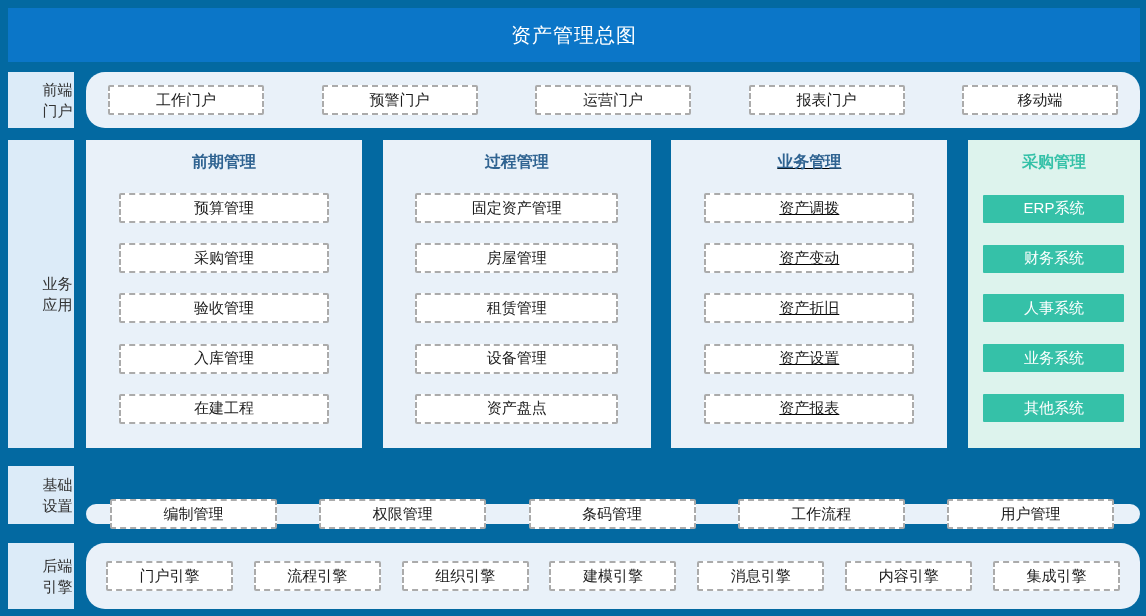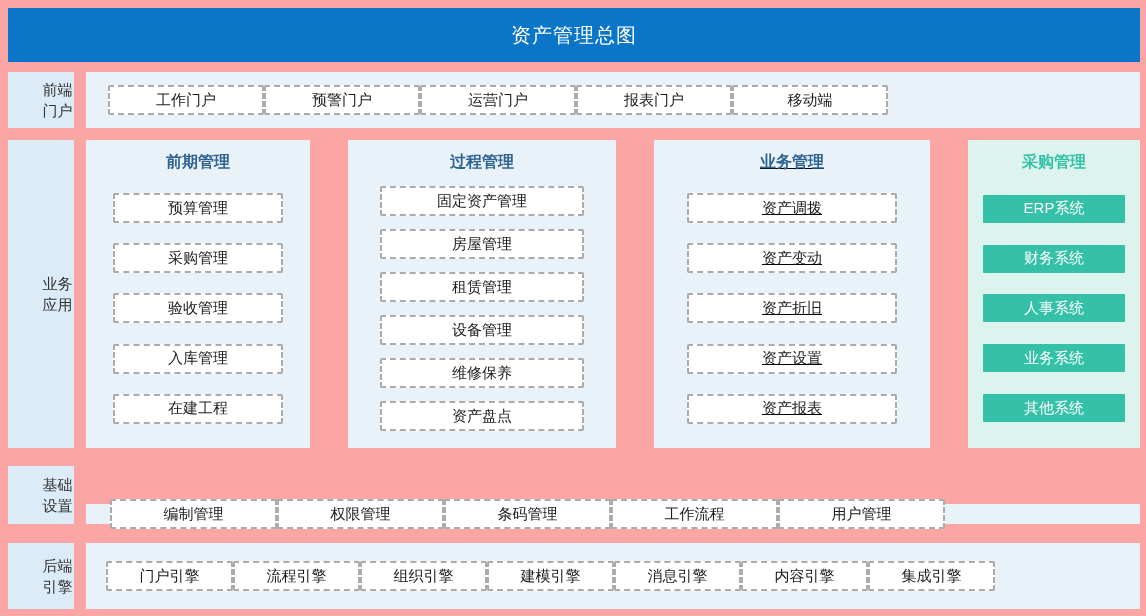--- a/index.html
+++ b/index.html
@@ -8,52 +8,52 @@
     --panel_bg:#e9f1f9;
     --mint_bg:#ddf3ed;
     --teal:#35c1a8;
     --title_blue:#2f6391;
     --box_border:#ababab;
     --box_text:#1a1a1a;
     --label_text:#333333;
   }
   html,body{margin:0;padding:0;background:#ffffff;}
   body{font-family:"Liberation Sans","DejaVu Sans",sans-serif;}
-  .page{width:1146px;height:616px;box-sizing:border-box;padding:8px 6px 0 8px;position:relative;background:#fca5a5;}
+  .page{width:1146px;height:616px;box-sizing:border-box;padding:8px 6px 0 8px;position:relative;background:#0369a1;}
 
   .banner{height:54px;background:var(--banner_blue);display:flex;align-items:center;justify-content:center;margin-bottom:10px;}
   .banner h1{margin:0;color:#ffffff;font-size:20px;font-weight:400;letter-spacing:1px;}
 
   .row{display:flex;align-items:stretch;}
   .row-frontend{height:56px;margin-top:0;}
   .row-business{height:308px;margin-top:12px;}
   .row-basic{height:58px;margin-top:18px;}
   .row-backend{height:66px;margin-top:19px;}
 
   .row-label{width:66px;flex:0 0 66px;background:var(--label_bg);color:var(--label_text);
     display:flex;align-items:center;justify-content:flex-end;font-size:15px;line-height:1.4;margin-right:12px;}
   .row-label span{display:block;width:2.2em;text-align:center;word-break:break-all;}
 
   .row-panel{flex:1;box-sizing:border-box;}
-  .row-panel.simple{background:var(--panel_bg);display:flex;align-items:center;}
+  .row-panel.simple{background:var(--panel_bg);display:flex;align-items:center;justify-content:space-between;border-radius:19px;}
   .row-frontend .row-panel.simple{padding:0 22px;}
   .row-basic   .row-panel.simple{padding:0 26px 0 24px;margin-top:38px;}
   .row-backend .row-panel.simple{padding:0 20px;}
 
   .box{box-sizing:border-box;height:30px;background:#ffffff;border:2px dashed var(--box_border);
     border-radius:2px;color:var(--box_text);font-size:15px;display:flex;align-items:center;justify-content:center;white-space:nowrap;}
   .row-frontend .box{width:156px;}
   .row-basic .box{width:167px;}
   .row-backend .box{width:127px;}
 
   .columns-panel{display:flex;justify-content:space-between;background:none;}
   .column{box-sizing:border-box;display:flex;flex-direction:column;align-items:center;padding-top:12px;}
   .column.blue{background:var(--panel_bg);}
   .column.teal{background:var(--mint_bg);}
-  .col-early{width:224px;align-items:center;}
+  .col-early{width:276px;align-items:center;}
   .col-process{width:268px;}
   .col-business-mgmt{width:276px;text-decoration:underline;}
   .col-integration{width:172px;}
   .col-title{font-size:16px;font-weight:700;color:var(--title_blue);}
   .column.teal .col-title{color:var(--teal);}
   .boxes{flex:1;width:100%;display:flex;flex-direction:column;align-items:center;justify-content:space-evenly;padding-bottom:4px;}
   .column .box{width:76%;}
   .pill{box-sizing:border-box;height:28px;width:82%;background:var(--teal);color:#ffffff;font-size:15px;
     display:flex;align-items:center;justify-content:center;white-space:nowrap;border-radius:1px;}
 </style>
@@ -92,21 +92,20 @@
               <div class="box">在建工程</div>
             </div>
           </div>
           <div class="column blue col-process">
             <div class="col-title">过程管理</div>
             <div class="boxes">
               <div class="box">固定资产管理</div>
               <div class="box">房屋管理</div>
               <div class="box">租赁管理</div>
               <div class="box">设备管理</div>
-              <div class="box">维修保养</div>
               <div class="box">资产盘点</div>
             </div>
           </div>
           <div class="column blue col-business-mgmt">
             <div class="col-title">业务管理</div>
             <div class="boxes">
               <div class="box">资产调拨</div>
               <div class="box">资产变动</div>
               <div class="box">资产折旧</div>
               <div class="box">资产设置</div>

